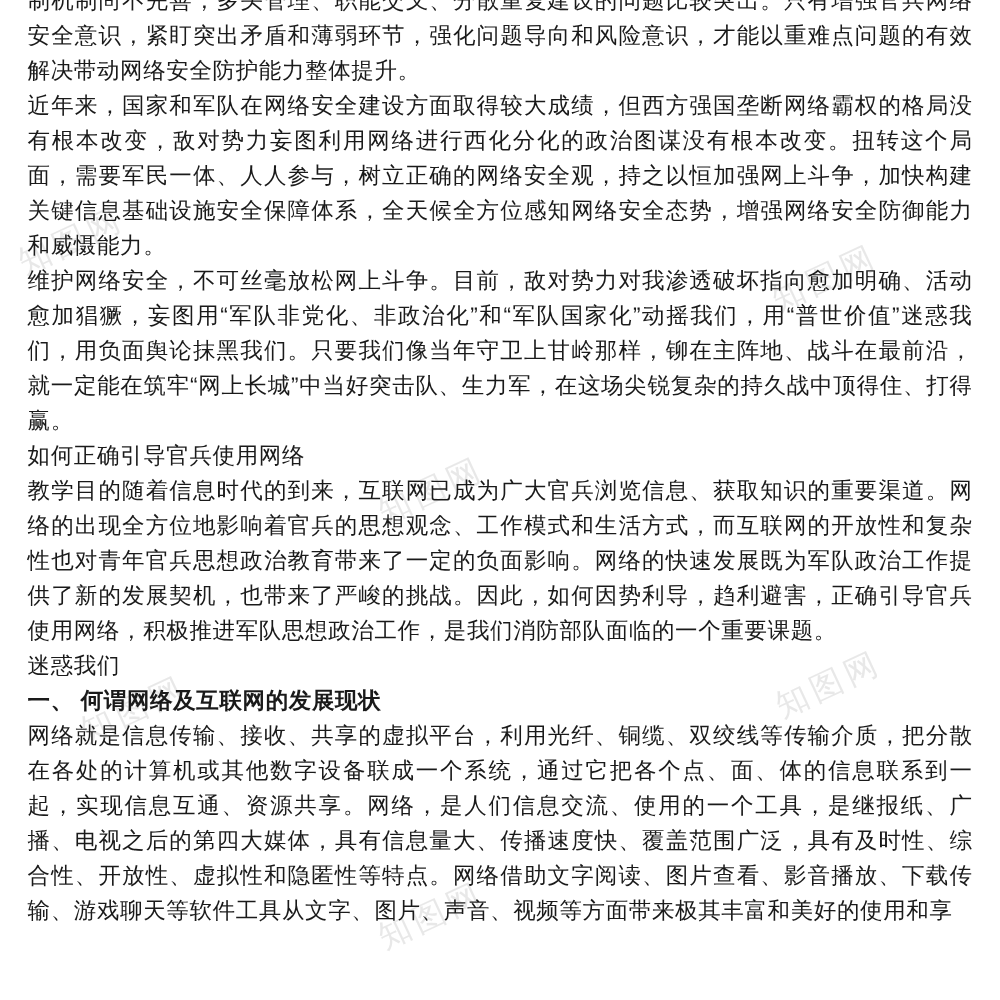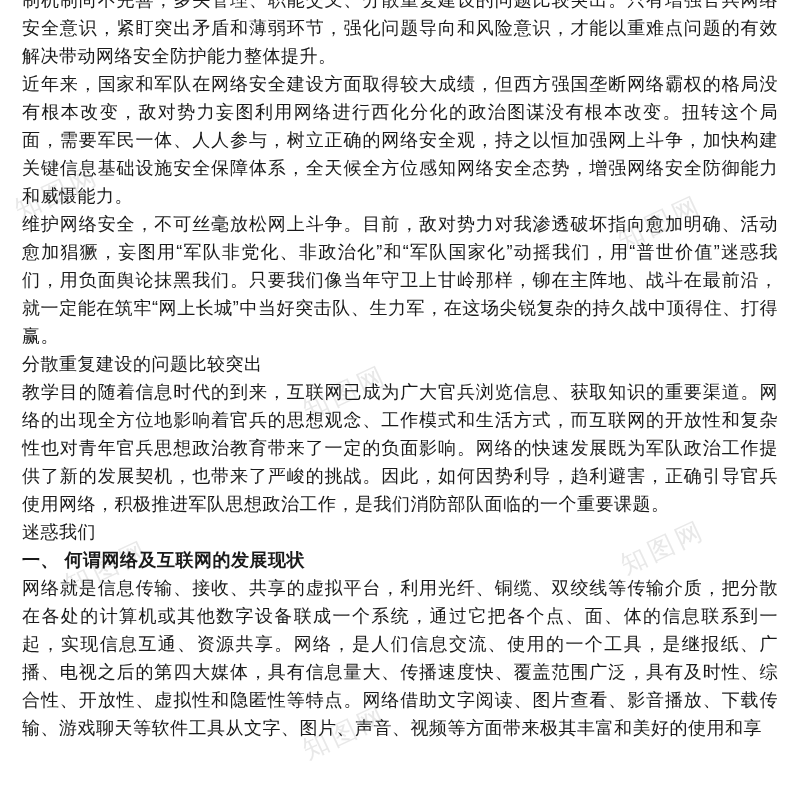--- a/index.html
+++ b/index.html
@@ -67,20 +67,20 @@
     <span class="wm3">知图网</span>
     <span class="wm4">知图网</span>
     <span class="wm5">知图网</span>
     <span class="wm6">知图网</span>
   </div>
 
   <div class="content">
     <p>制机制尚不完善，多头管理、职能交叉、分散重复建设的问题比较突出。只有增强官兵网络安全意识，紧盯突出矛盾和薄弱环节，强化问题导向和风险意识，才能以重难点问题的有效解决带动网络安全防护能力整体提升。</p>
     <p>近年来，国家和军队在网络安全建设方面取得较大成绩，但西方强国垄断网络霸权的格局没有根本改变，敌对势力妄图利用网络进行西化分化的政治图谋没有根本改变。扭转这个局面，需要军民一体、人人参与，树立正确的网络安全观，持之以恒加强网上斗争，加快构建关键信息基础设施安全保障体系，全天候全方位感知网络安全态势，增强网络安全防御能力和威慑能力。</p>
     <p>维护网络安全，不可丝毫放松网上斗争。目前，敌对势力对我渗透破坏指向愈加明确、活动愈加猖獗，妄图用“军队非党化、非政治化”和“军队国家化”动摇我们，用“普世价值”迷惑我们，用负面舆论抹黑我们。只要我们像当年守卫上甘岭那样，铆在主阵地、战斗在最前沿，就一定能在筑牢“网上长城”中当好突击队、生力军，在这场尖锐复杂的持久战中顶得住、打得赢。</p>
-    <p>分散重复建设的问题比较突出</p>
+    <p>如何正确引导官兵使用网络</p>
     <p>教学目的随着信息时代的到来，互联网已成为广大官兵浏览信息、获取知识的重要渠道。网络的出现全方位地影响着官兵的思想观念、工作模式和生活方式，而互联网的开放性和复杂性也对青年官兵思想政治教育带来了一定的负面影响。网络的快速发展既为军队政治工作提供了新的发展契机，也带来了严峻的挑战。因此，如何因势利导，趋利避害，正确引导官兵使用网络，积极推进军队思想政治工作，是我们消防部队面临的一个重要课题。</p>
     <p>迷惑我们</p>
     <p class="bold-heading">一、 何谓网络及互联网的发展现状</p>
     <p>网络就是信息传输、接收、共享的虚拟平台，利用光纤、铜缆、双绞线等传输介质，把分散在各处的计算机或其他数字设备联成一个系统，通过它把各个点、面、体的信息联系到一起，实现信息互通、资源共享。网络，是人们信息交流、使用的一个工具，是继报纸、广播、电视之后的第四大媒体，具有信息量大、传播速度快、覆盖范围广泛，具有及时性、综合性、开放性、虚拟性和隐匿性等特点。网络借助文字阅读、图片查看、影音播放、下载传输、游戏聊天等软件工具从文字、图片、声音、视频等方面带来极其丰富和美好的使用和享</p>
   </div>
 
 </div>
 
 </body></html>

